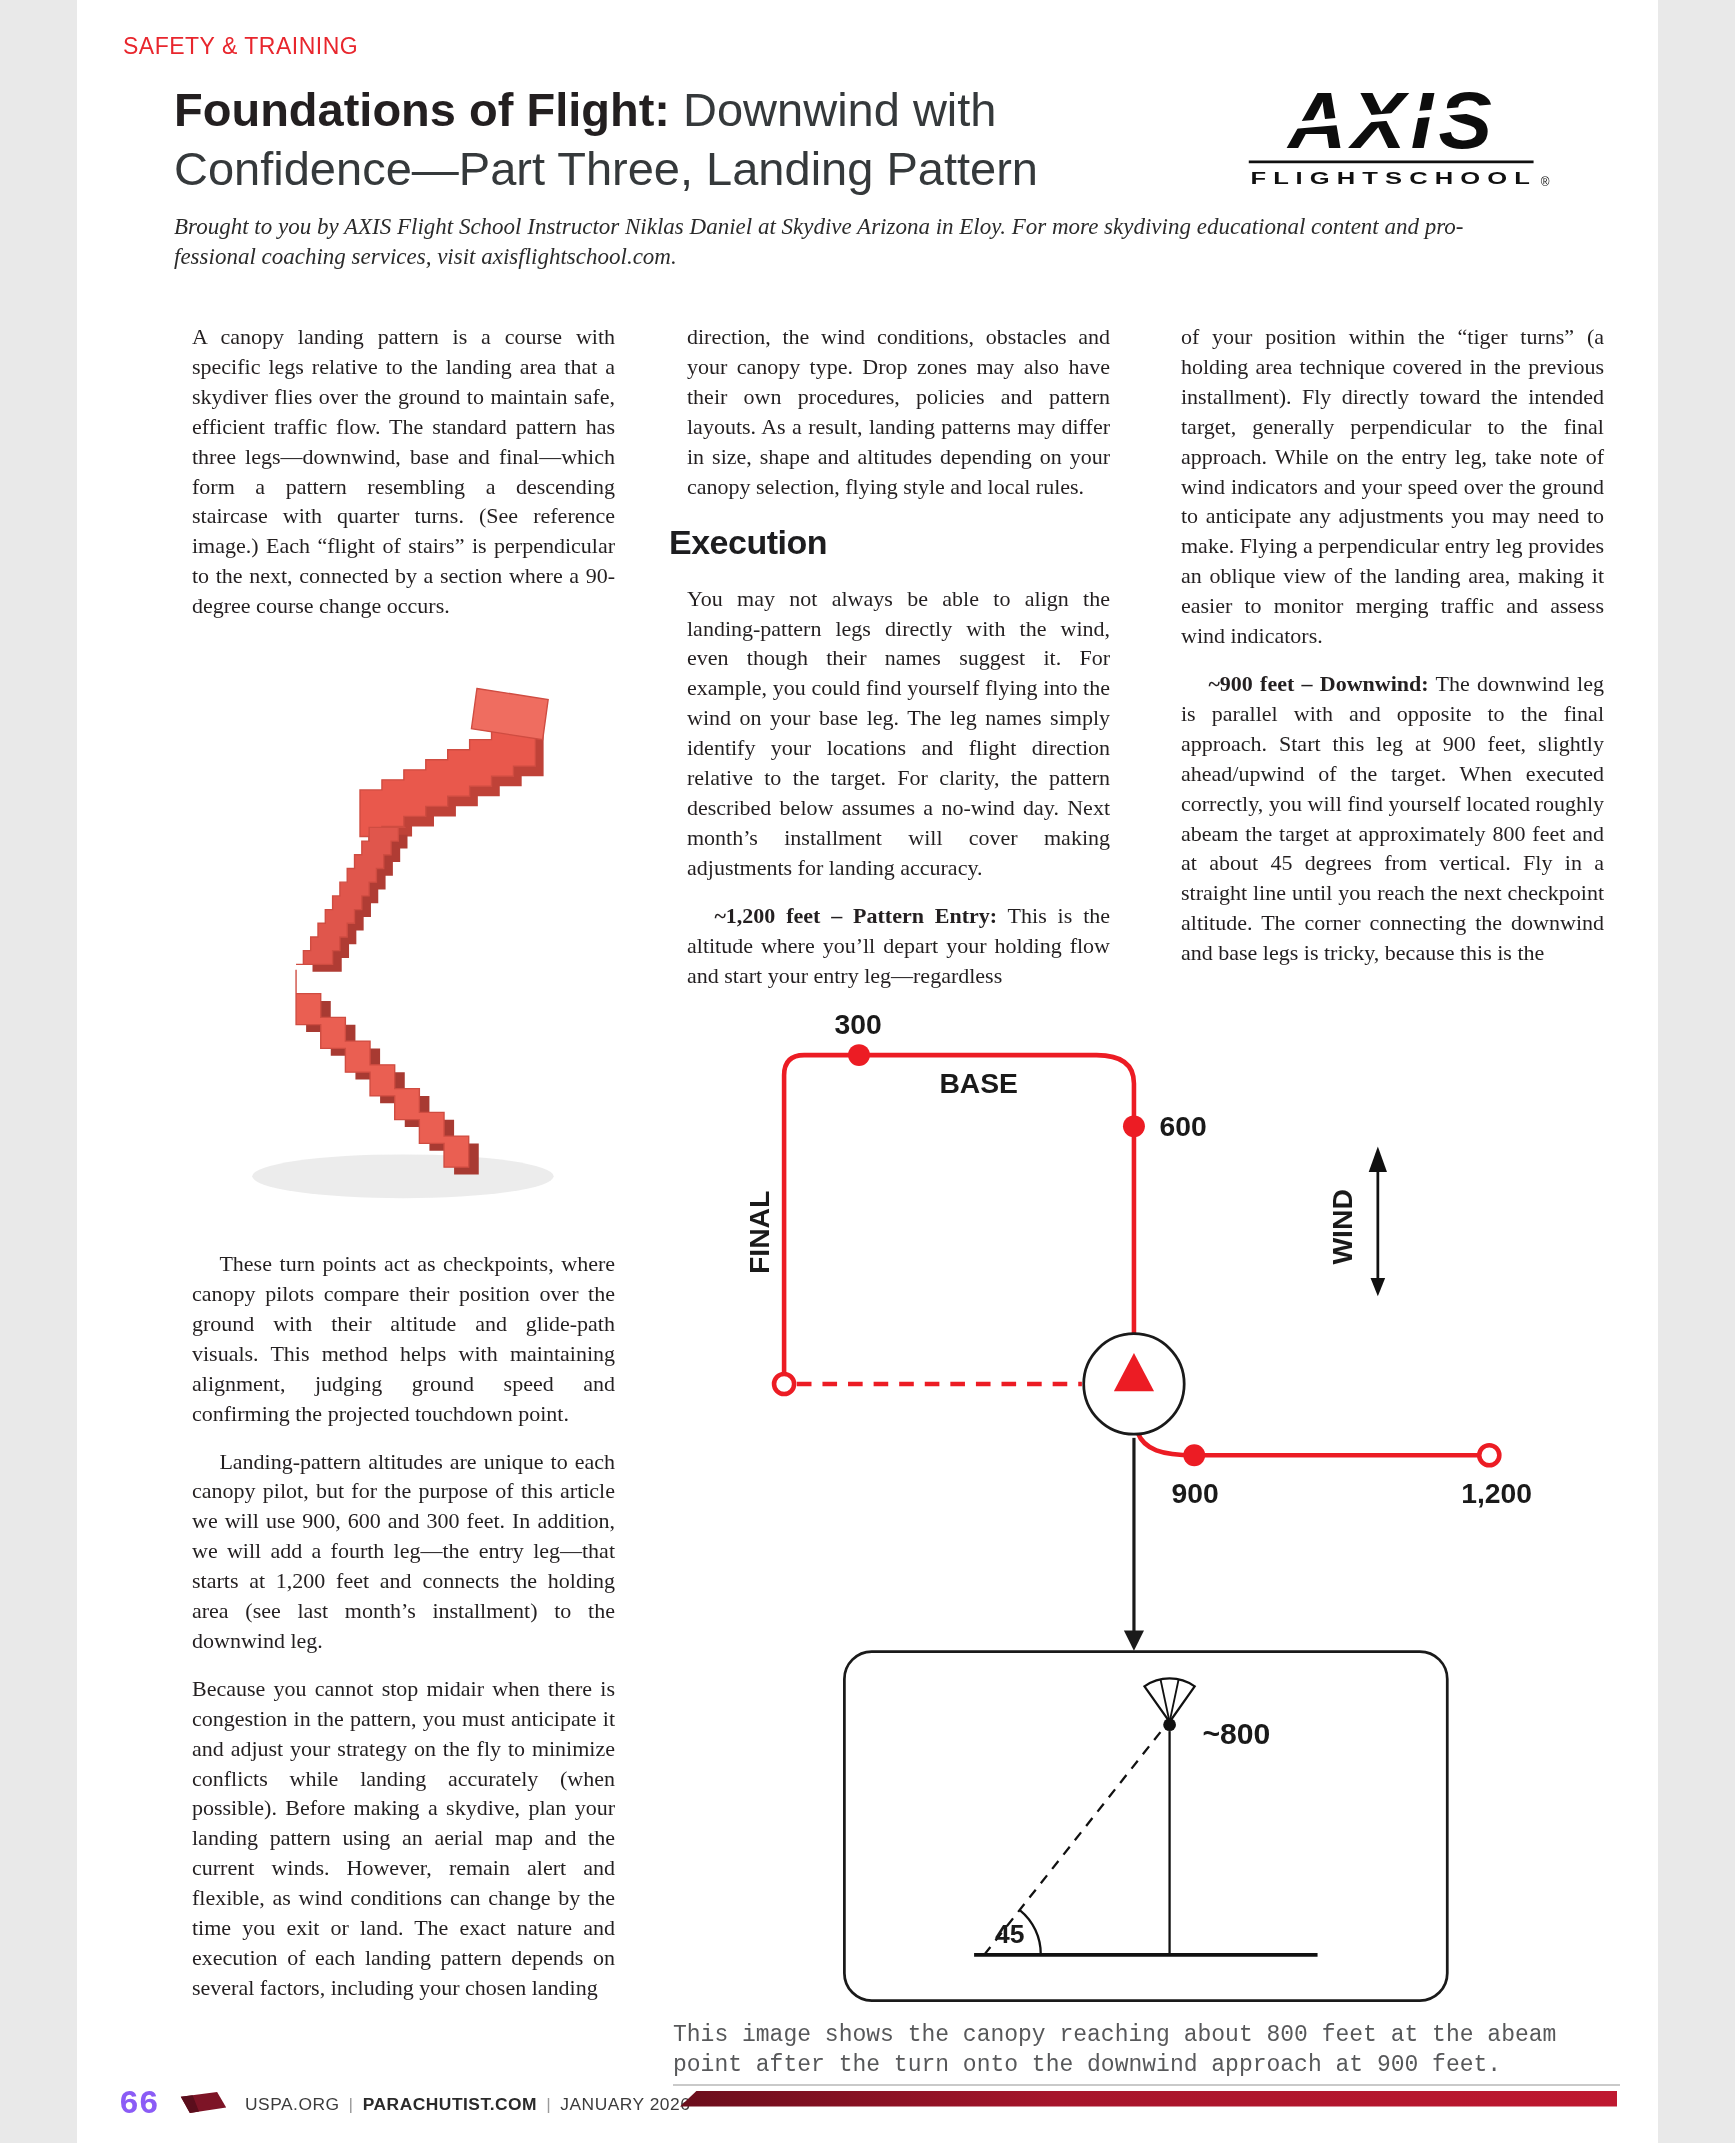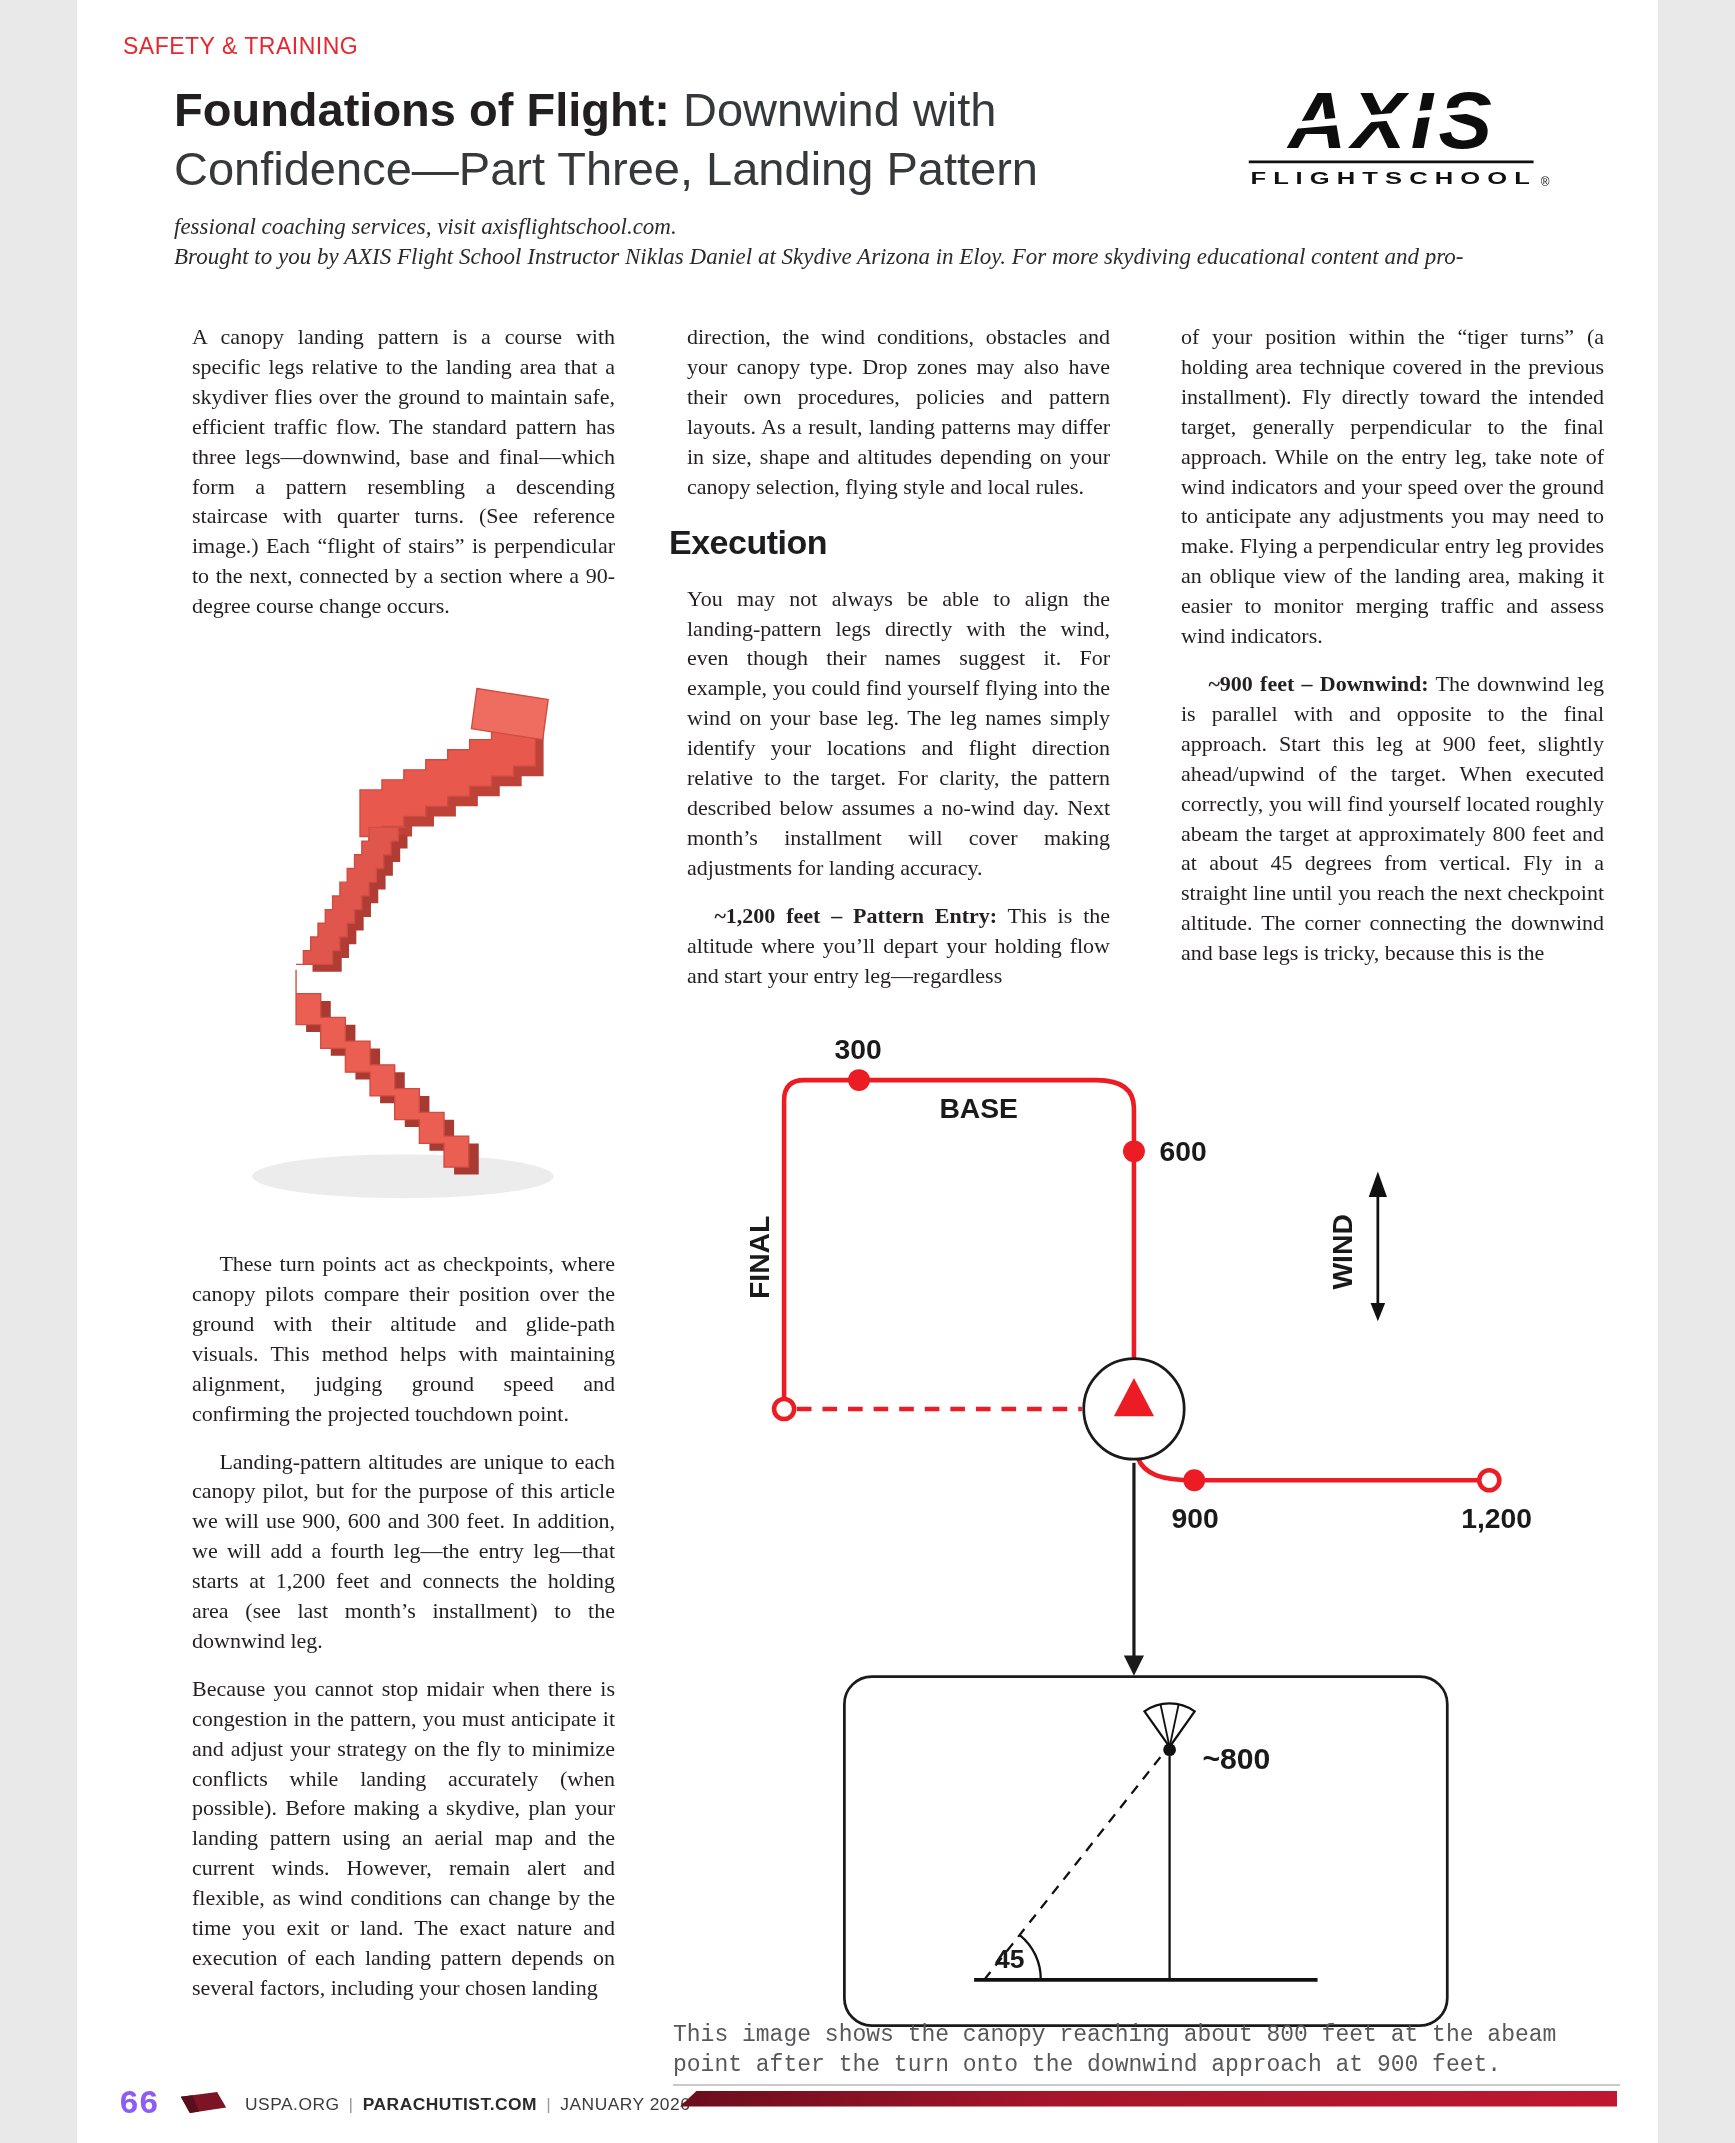--- a/index.html
+++ b/index.html
@@ -17,21 +17,21 @@
         text-align:justify;color:#231f20;}
   .col p{margin:18px;}
   .col p.ind{text-indent:27.4px;}
   #col1{left:97px;}
   #col2{left:592px;}
   #col3{left:1086px;}
   h3.section{font-family:"Liberation Sans",sans-serif;font-weight:800;font-size:31px;
         margin:14.6px 0 9.1px 0;color:#1d1d1f;letter-spacing:-0.5px;text-align:left;}
   .stair-slot{position:relative;height:592px;margin:7.3px 0 5.5px 0;}
   .stair-slot svg{position:absolute;left:-3.7px;top:0;}
-  .diagram{position:absolute;left:592px;top:1016px;width:950px;height:1028px;}
+  .diagram{position:absolute;left:592px;top:991px;width:950px;height:1028px;}
   .caption{position:absolute;left:596px;top:2021px;width:941px;
         font-family:Liberation Mono, monospace;font-size:23px;line-height:1.3;color:#57585a;}
   .cap-rule{position:absolute;left:596px;top:2084px;width:947px;height:1.8px;background:#c9c9c9;}
   .pagenum{position:absolute;left:42px;top:2086px;font-family:Liberation Mono, monospace;
         font-weight:800;font-size:33px;color:#8b5cf6;}
   .footer-logo{position:absolute;left:102px;top:2092px;}
   .footer-links{position:absolute;left:168px;top:2094px;font-family:"Liberation Sans",sans-serif;
         font-size:17.4px;color:#3c3c3c;letter-spacing:0.5px;white-space:nowrap;}
   .footer-links .sep{color:#9a9a9a;padding:0 9.1px;font-weight:400;}
   .footer-links .bold{font-weight:700;color:#2a2a2a;}
@@ -56,22 +56,22 @@
     <svg width="314" height="119" viewBox="0 0 344 130">
       <text x="172" y="74" text-anchor="middle" font-size="88" font-weight="800" font-style="italic" letter-spacing="6" fill="#0d0d0d">AXIS</text>
       <rect x="6" y="36" width="326" height="8" fill="#ffffff" transform="rotate(-5 172 40)"></rect>
       <rect x="14" y="88" width="312" height="3" fill="#101010"></rect>
       <text x="16" y="114" font-size="18" font-weight="700" fill="#101010" textLength="306" lengthAdjust="spacingAndGlyphs">F L I G H T  S C H O O L</text>
       <text x="334" y="116" font-size="13" fill="#101010">®</text>
     </svg>
   </div>
 
   <div class="byline">
+    <div>Brought to you by AXIS Flight School Instructor Niklas Daniel at Skydive Arizona in Eloy. For more skydiving educational content and pro-</div>
     <div>fessional coaching services, visit axisflightschool.com.</div>
-    <div>Brought to you by AXIS Flight School Instructor Niklas Daniel at Skydive Arizona in Eloy. For more skydiving educational content and pro-</div>
   </div>
 
   <div class="col" id="col1">
     <p>A canopy landing pattern is a course with specific legs relative to the landing area that a skydiver flies over the ground to maintain safe, efficient traffic flow. The standard pattern has three legs—downwind, base and final—which form a pattern resembling a descending staircase with quarter turns. (See reference image.) Each “flight of stairs” is perpendicular to the next, connected by a section where a 90-degree course change occurs.</p>
 
     <div class="stair-slot">
       <svg width="475" height="585" viewBox="0 0 520 620">
         <ellipse cx="255" cy="578" rx="165" ry="24" fill="#cfcfcf" opacity="0.4"></ellipse>
 
         <g>

